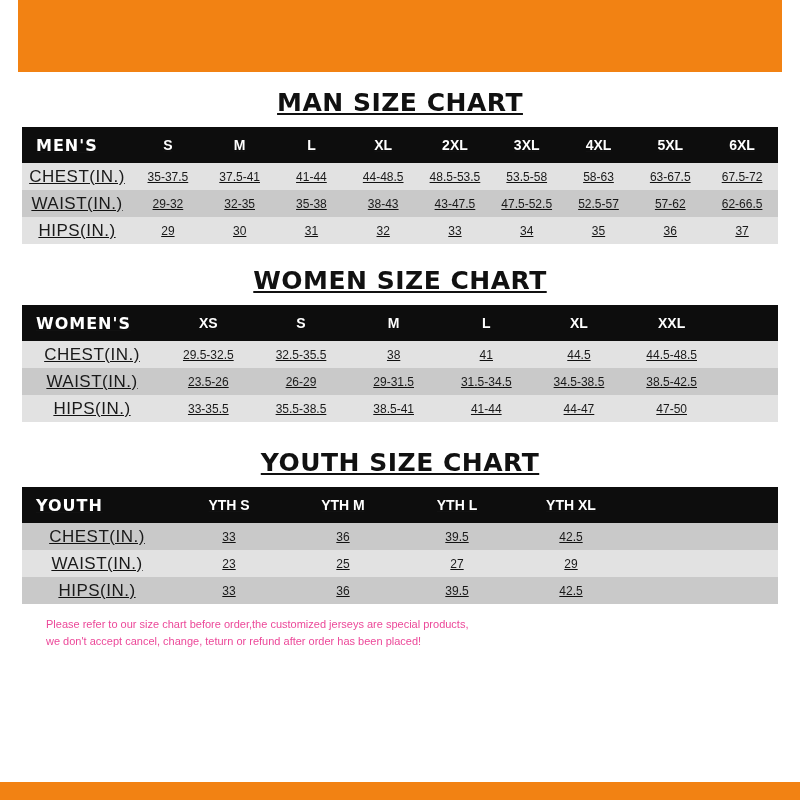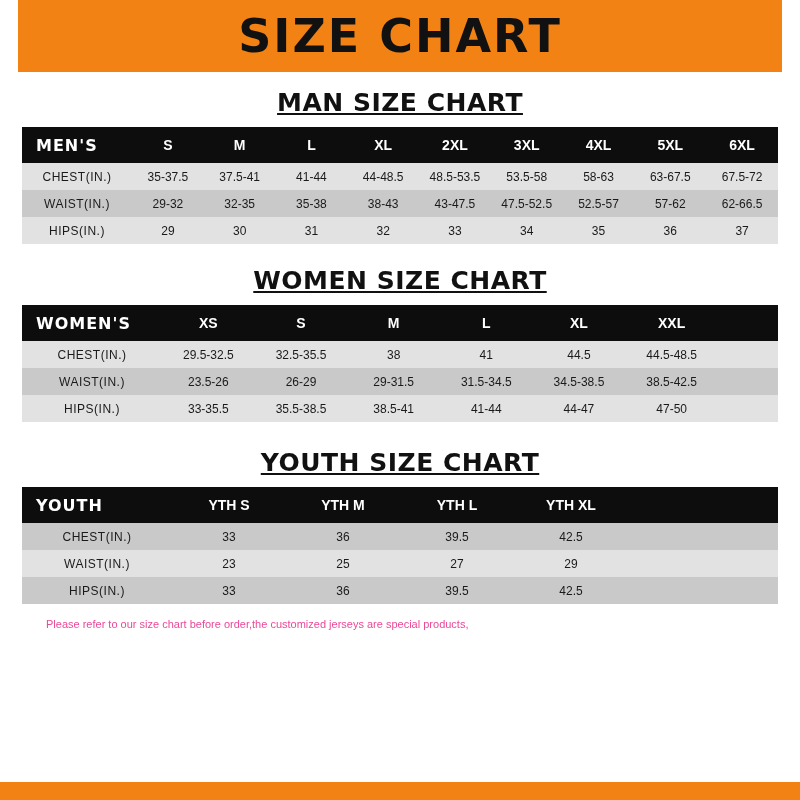--- a/index.html
+++ b/index.html
@@ -64,20 +64,21 @@
     text-decoration: underline;
   }
   .section-title.man    { margin: 16px 0 10px 0; }
   .section-title.women  { margin: 22px 0 10px 0; }
   .section-title.youth  { margin: 26px 0 10px 0; }
 
   table.size-table {
     width: 100%;
     border-collapse: collapse;
     table-layout: fixed;
+    text-decoration: underline;
   }
   table.size-table th,
   table.size-table td {
     text-align: center;
     font-size: 12px;
     font-family: "Liberation Sans", sans-serif;
     color: #1a1a1a;
     padding: 0;
     height: 27px;
     vertical-align: middle;
@@ -92,21 +93,21 @@
   table.size-table thead th.rowlabel {
     text-align: left;
     padding-left: 14px;
     font-size: 16px;
     letter-spacing: 1px;
     font-family: "DejaVu Sans", sans-serif;
   }
   table.size-table tbody tr.odd td { background: #e2e2e2; }
   table.size-table tbody tr.even td { background: #c9c9c9; }
   table.size-table tbody td.rowlabel {
-    font-size: 12px;
+    font-size: 17px;
     letter-spacing: 0.5px;
     color: #1a1a1a;
   }
 
   
   .men-table thead th.rowlabel { width: 110px; }
   .women-table thead th.rowlabel { width: 140px; }
   .youth-table thead th.rowlabel { width: 150px; }
   .women-table thead th { font-size: 15px; }
   .youth-table thead th { font-size: 15px; }
@@ -138,21 +139,20 @@
   }
 </style>
 </head>
 <body>
 
 <div class="page">
 
   <div class="header-band">
     <div class="white-panel-left"></div>
     <div class="white-panel-right"></div>
-    <div class="header-title">SIZE CHART</div>
   </div>
 
   <div class="content">
 
     <div class="section-title man">MAN SIZE CHART</div>
     <table class="size-table men-table">
       <thead>
         <tr>
           <th class="rowlabel">MEN'S</th>
           <th>S</th>
@@ -289,18 +289,19 @@
           <td>36</td>
           <td>39.5</td>
           <td>42.5</td>
           <td class="spacer-col"></td>
         </tr>
       </tbody>
     </table>
 
     <div class="footer-note">
       <div>Please refer to our size chart before order,the customized jerseys are special products,</div>
+      <div>we don't accept cancel, change, teturn or refund after order has been placed!</div>
     </div>
 
   </div>
 
   <div class="bottom-band"></div>
 </div>
 
 </body></html>

